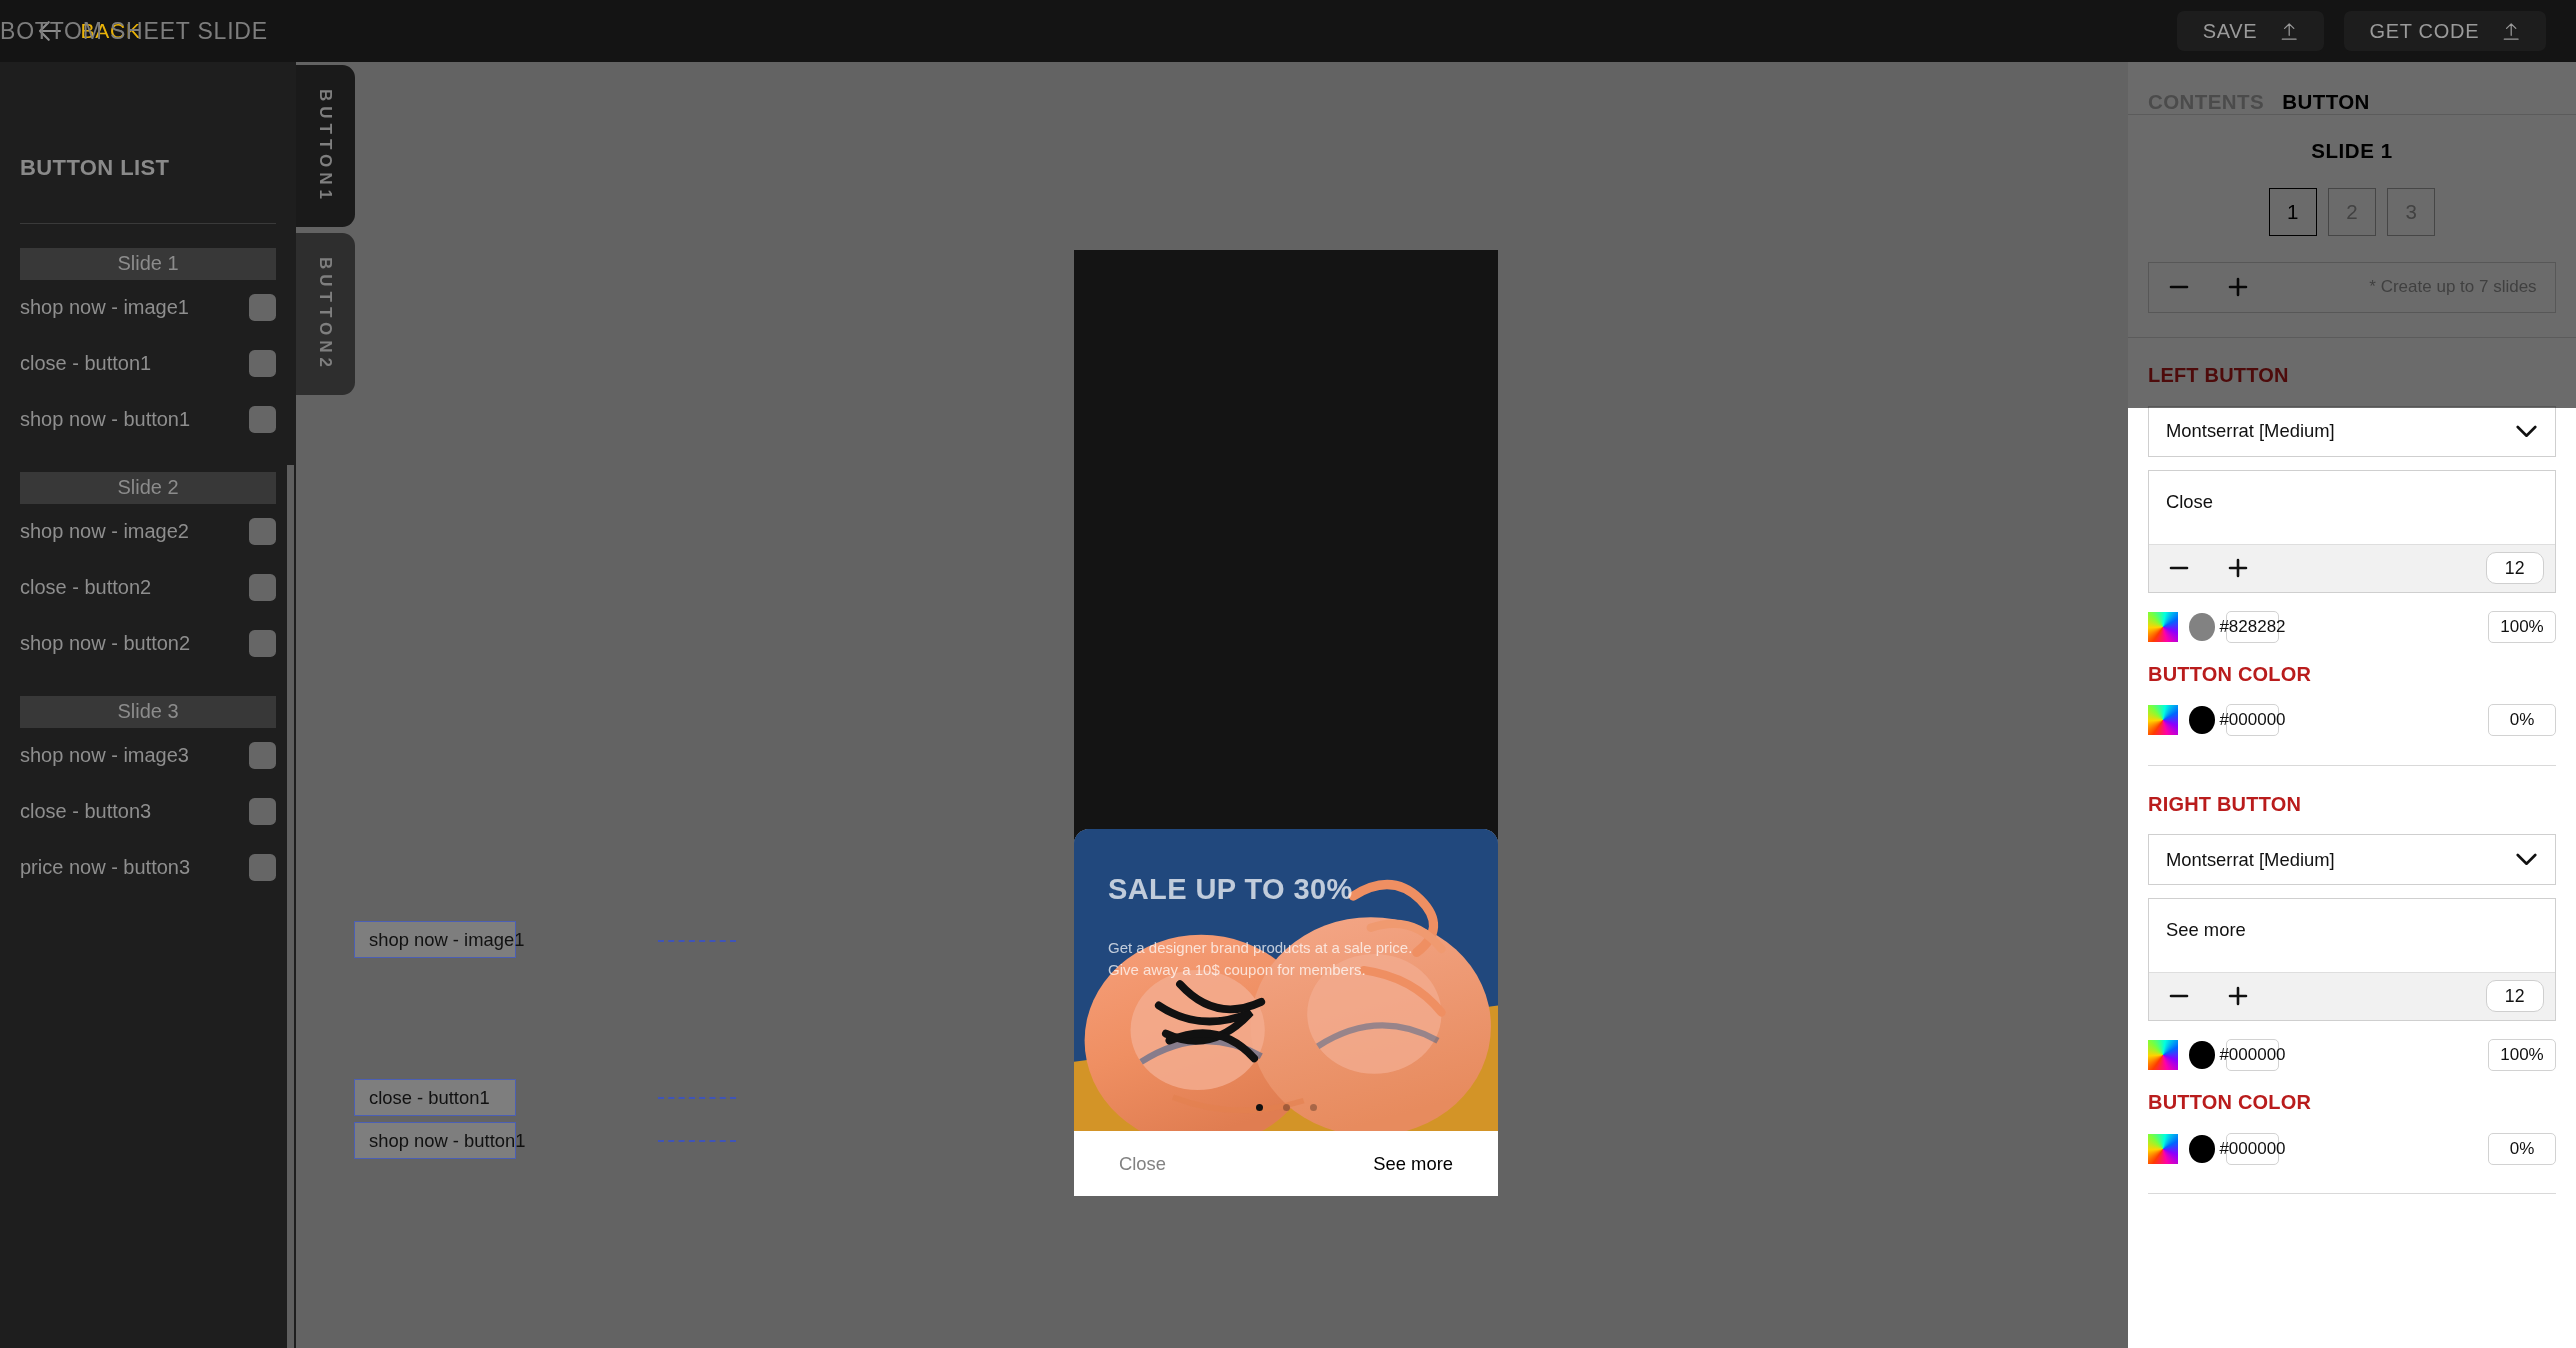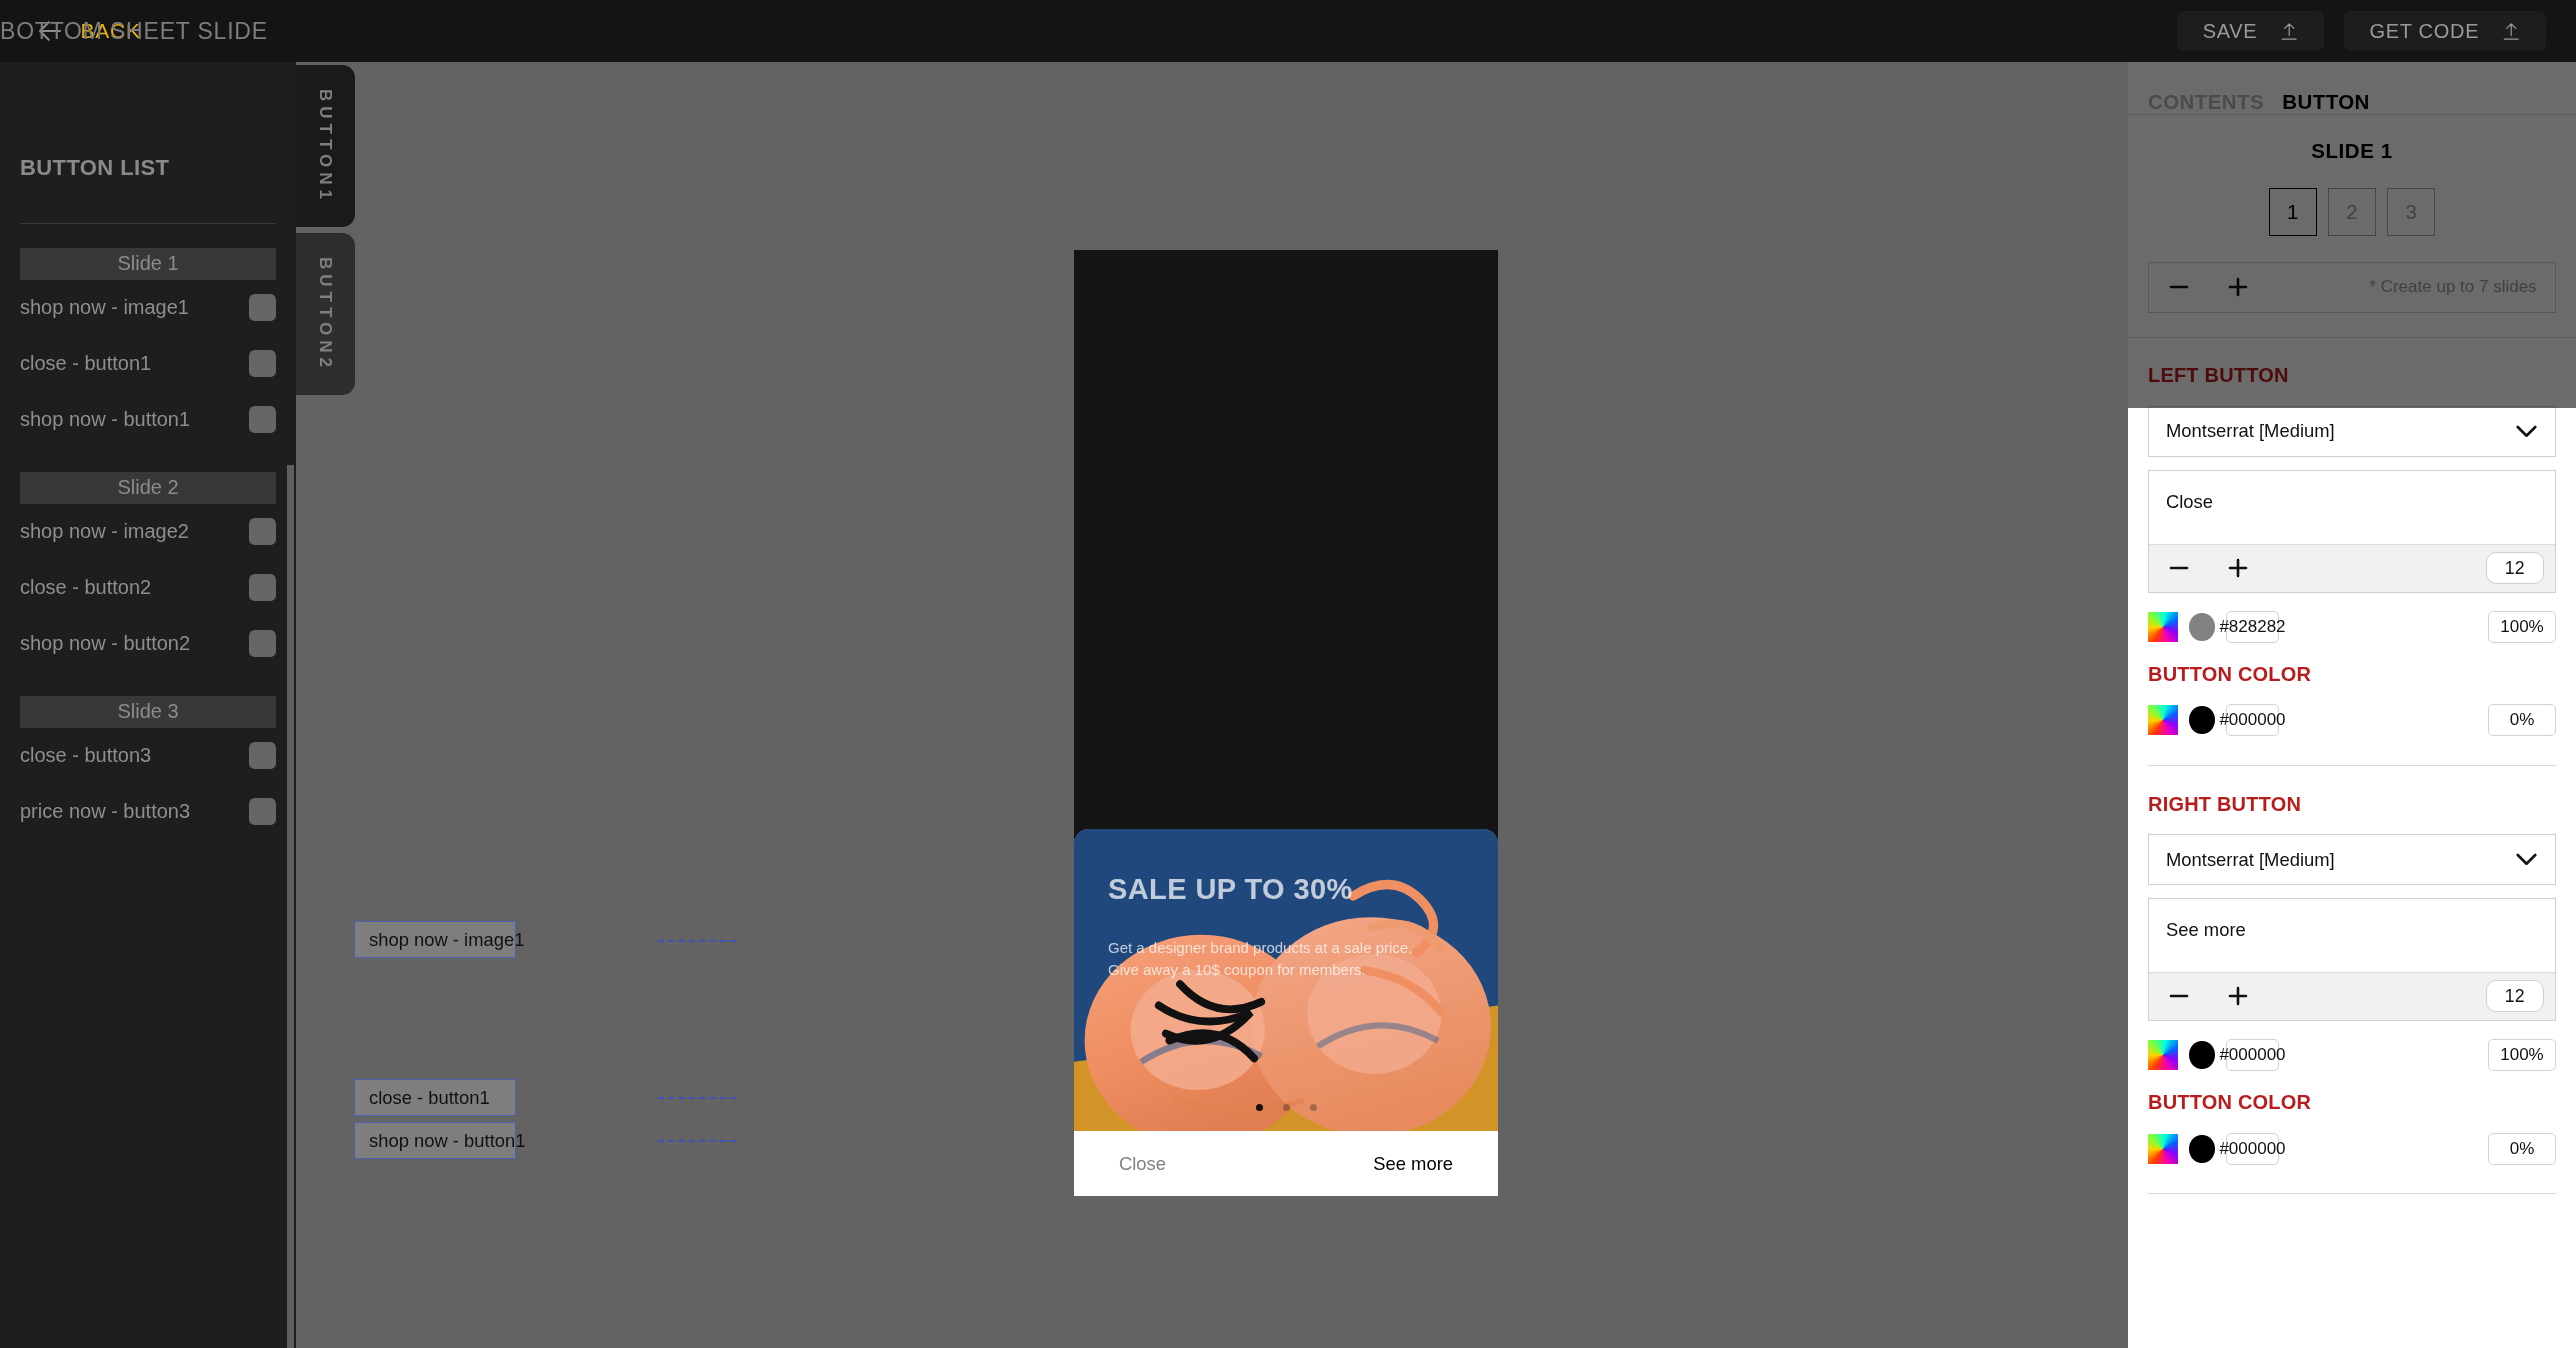--- a/index.html
+++ b/index.html
@@ -316,20 +316,24 @@
     <div class="btn-row">
       <span class="btn-row-label">close - button2</span>
       <span class="btn-row-check"></span>
     </div>
     <div class="btn-row">
       <span class="btn-row-label">shop now - button2</span>
       <span class="btn-row-check"></span>
     </div>
 
     <div class="slide-group-header">Slide 3</div>
+    <div class="btn-row">
+      <span class="btn-row-label">shop now - image3</span>
+      <span class="btn-row-check"></span>
+    </div>
     <div class="btn-row">
       <span class="btn-row-label">close - button3</span>
       <span class="btn-row-check"></span>
     </div>
     <div class="btn-row">
       <span class="btn-row-label">price now - button3</span>
       <span class="btn-row-check"></span>
     </div>
   </div>
 

